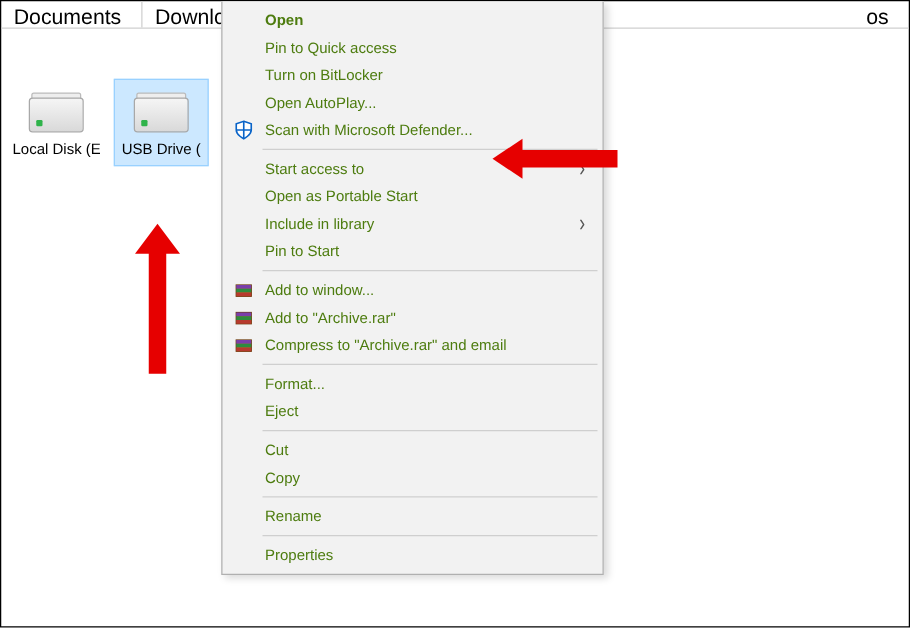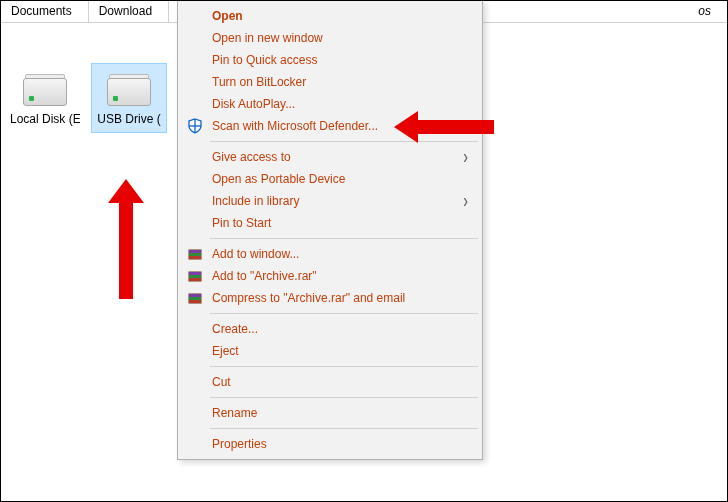--- a/index.html
+++ b/index.html
@@ -16,24 +16,24 @@
   }
   .tabs {
     display: flex;
     gap: 0;
     border-bottom: 1px solid #d0d0d0;
     height: 22px;
   }
   .tab {
     padding: 3px 16px 3px 10px;
     border-right: 1px solid #d0d0d0;
-    font-size: 12px;
+    font-size: 17px;
     color: #000;
   }
-  .tab:last-child { margin-left: auto; font-style: italic; }
+  .tab:last-child { margin-left: auto; }
   .content {
     position: relative;
     height: calc(100% - 22px);
     padding-top: 40px;
     padding-left: 6px;
   }
   .drives {
     display: flex;
     gap: 8px;
   }
@@ -91,21 +91,21 @@
     box-shadow: 3px 3px 6px rgba(0,0,0,0.15);
     padding: 4px 2px;
     z-index: 10;
   }
   .mi {
     display: flex;
     align-items: center;
     height: 22px;
     padding: 0 18px 0 32px;
     position: relative;
-    color: #c2410c;
+    color: #4d7c0f;
     font-size: 12px;
   }
   .mi.chev::after {
     content: "›";
     position: absolute;
     right: 12px;
     top: 2px;
     font-size: 14px;
     color: #555;
     transform: scaleY(1.4);
@@ -199,37 +199,36 @@
       </div>
       <div class="drive-label">USB Drive (</div>
     </div>
   </div>
 </div>
 
 <div class="ctxmenu">
   <div class="mi">
       <b>Open</b>
     </div>
-  <div class="mi">Open in new window</div>
   <div class="mi">Pin to Quick access</div>
   <div class="mi">Turn on BitLocker</div>
-  <div class="mi">Disk AutoPlay...</div>
+  <div class="mi">Open AutoPlay...</div>
   <div class="mi">
     <span class="mi-icon">
       <svg width="16" height="16" viewBox="0 0 16 16">
           <path d="M8 1 L14 3 V8 C14 12 8 15 8 15 C8 15 2 12 2 8 V3 Z" fill="#fff" stroke="#0a64c8" stroke-width="1.3"></path>
           <line x1="8" y1="1" x2="8" y2="15" stroke="#0a64c8" stroke-width="1.3"></line>
           <line x1="2" y1="8" x2="14" y2="8" stroke="#0a64c8" stroke-width="1.3"></line>
         </svg>
     </span>
     <span>Scan with Microsoft Defender...</span>
   </div>
   <div class="sep"></div>
-  <div class="mi chev">Give access to</div>
-  <div class="mi">Open as Portable Device</div>
+  <div class="mi chev">Start access to</div>
+  <div class="mi">Open as Portable Start</div>
   <div class="mi chev">Include in library</div>
   <div class="mi">Pin to Start</div>
   <div class="sep"></div>
   <div class="mi">
     <span class="mi-icon">
       <svg width="16" height="16" viewBox="0 0 16 16">
           <rect x="2" y="4" width="12" height="9" fill="#c07020" stroke="#6b3a0a"></rect>
           <rect x="2" y="4" width="12" height="3" fill="#7a3eaa"></rect>
           <rect x="2" y="7" width="12" height="3" fill="#2e8b3e"></rect>
           <rect x="2" y="10" width="12" height="3" fill="#b73a2e"></rect>
@@ -253,24 +252,25 @@
       <svg width="16" height="16" viewBox="0 0 16 16">
           <rect x="2" y="4" width="12" height="9" fill="#c07020" stroke="#6b3a0a"></rect>
           <rect x="2" y="4" width="12" height="3" fill="#7a3eaa"></rect>
           <rect x="2" y="7" width="12" height="3" fill="#2e8b3e"></rect>
           <rect x="2" y="10" width="12" height="3" fill="#b73a2e"></rect>
         </svg>
     </span>
     <span>Compress to "Archive.rar" and email</span>
   </div>
   <div class="sep"></div>
-  <div class="mi">Create...</div>
+  <div class="mi">Format...</div>
   <div class="mi">Eject</div>
   <div class="sep"></div>
   <div class="mi">Cut</div>
+  <div class="mi">Copy</div>
   <div class="sep"></div>
   <div class="mi">Rename</div>
   <div class="sep"></div>
   <div class="mi">Properties</div>
 </div>
 
 <div class="arrow-up">
   <div class="head"></div>
     <div class="shaft"></div>
 </div>

